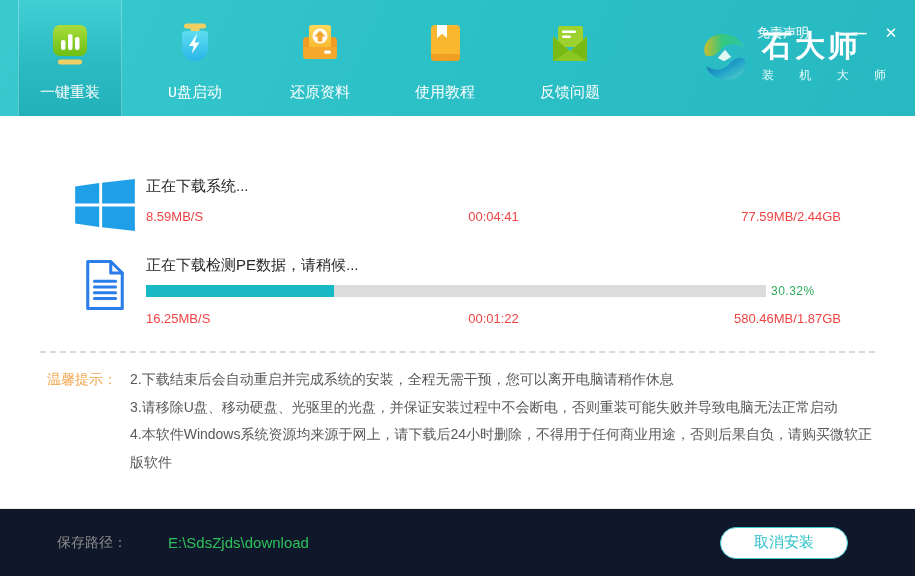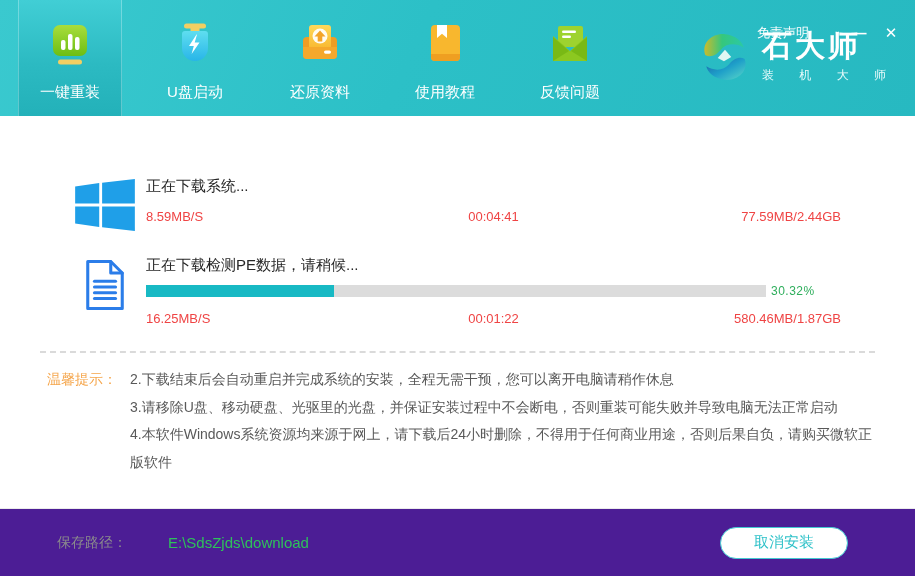--- a/index.html
+++ b/index.html
@@ -7,21 +7,21 @@
   body { font-family:"Liberation Sans","DejaVu Sans",sans-serif; background:#fff; }
   .app { width:915px; height:576px; display:flex; flex-direction:column; }
 
   
   header { position:relative; height:116px; flex:0 0 116px;
            background:linear-gradient(115deg,#3ac9cf 0%,#2cc0c7 45%,#27b9c1 100%); }
   .win-ctrl { position:absolute; top:24px; right:14px; display:flex; align-items:center; color:#fff; }
   .disclaimer { font-size:13px; margin-right:28px; cursor:pointer; }
   .wbtn { width:20px; text-align:center; font-size:15px; font-weight:bold; cursor:pointer; margin-left:12px; line-height:18px; }
 
-  .tabs { position:absolute; left:18px; top:0; height:120px; display:flex; }
+  .tabs { position:absolute; left:18px; top:0; height:120px; display:flex;font-family:Liberation Mono, monospace; }
   .tab { width:104px; height:116px; display:flex; flex-direction:column; align-items:center;
          padding-top:21px; color:#fff; font-size:15px; cursor:pointer; }
   .tab + .tab { margin-left:21px; }
   .tab .ticon { width:46px; height:46px; margin-bottom:16px; }
   .tab.active { background:linear-gradient(180deg,#41ced5 0%,#2cbac2 55%,#23b1b9 100%);
                 box-shadow:inset 1px 0 rgba(255,255,255,.28), inset -1px 0 rgba(255,255,255,.28); }
 
   .brand { position:absolute; right:18px; top:30px; display:flex; align-items:center; }
   .brand-mark { width:54px; height:54px; margin-right:10px; }
   .brand-name { color:#fff; font-size:30px; font-weight:bold; letter-spacing:3px; line-height:1; }
@@ -42,21 +42,21 @@
   .stats .time  { width:235px; text-align:center; }
   .stats .size  { flex:1; text-align:right; }
 
   .divider-dashed { margin:10px 40px 0; border-top:2px dashed #dadada; }
   .tips { display:flex; padding:13px 40px 0 47px; font-size:14px; line-height:27.5px; }
   .tips-label { color:#f5a54a; white-space:nowrap; margin-right:13px; }
   .tips-list  { color:#595959; }
   .tip-link   { color:#2418ee; text-decoration:underline; cursor:pointer; }
 
   
-  footer { height:68px; flex:0 0 68px; background:#4c1d95; border-top:1px solid #ebebeb;
+  footer { height:68px; flex:0 0 68px; background:#0f172a; border-top:1px solid #ebebeb;
            display:flex; align-items:center; padding:0 67px 0 57px; }
   .path-label { color:#8c8c8c; font-size:14px; }
   .path-value { color:#2ec15b; font-size:15px; margin-left:41px; cursor:pointer; }
   .cancel-btn { margin-left:auto; width:128px; height:32px; border:1px solid #45c8d2; border-radius:16px;
                 background:#fff; color:#2ec1c8; font-size:15px; cursor:pointer;
                 font-family:"Liberation Sans","DejaVu Sans",sans-serif; }
 </style>
 </head>
 <body>
 

